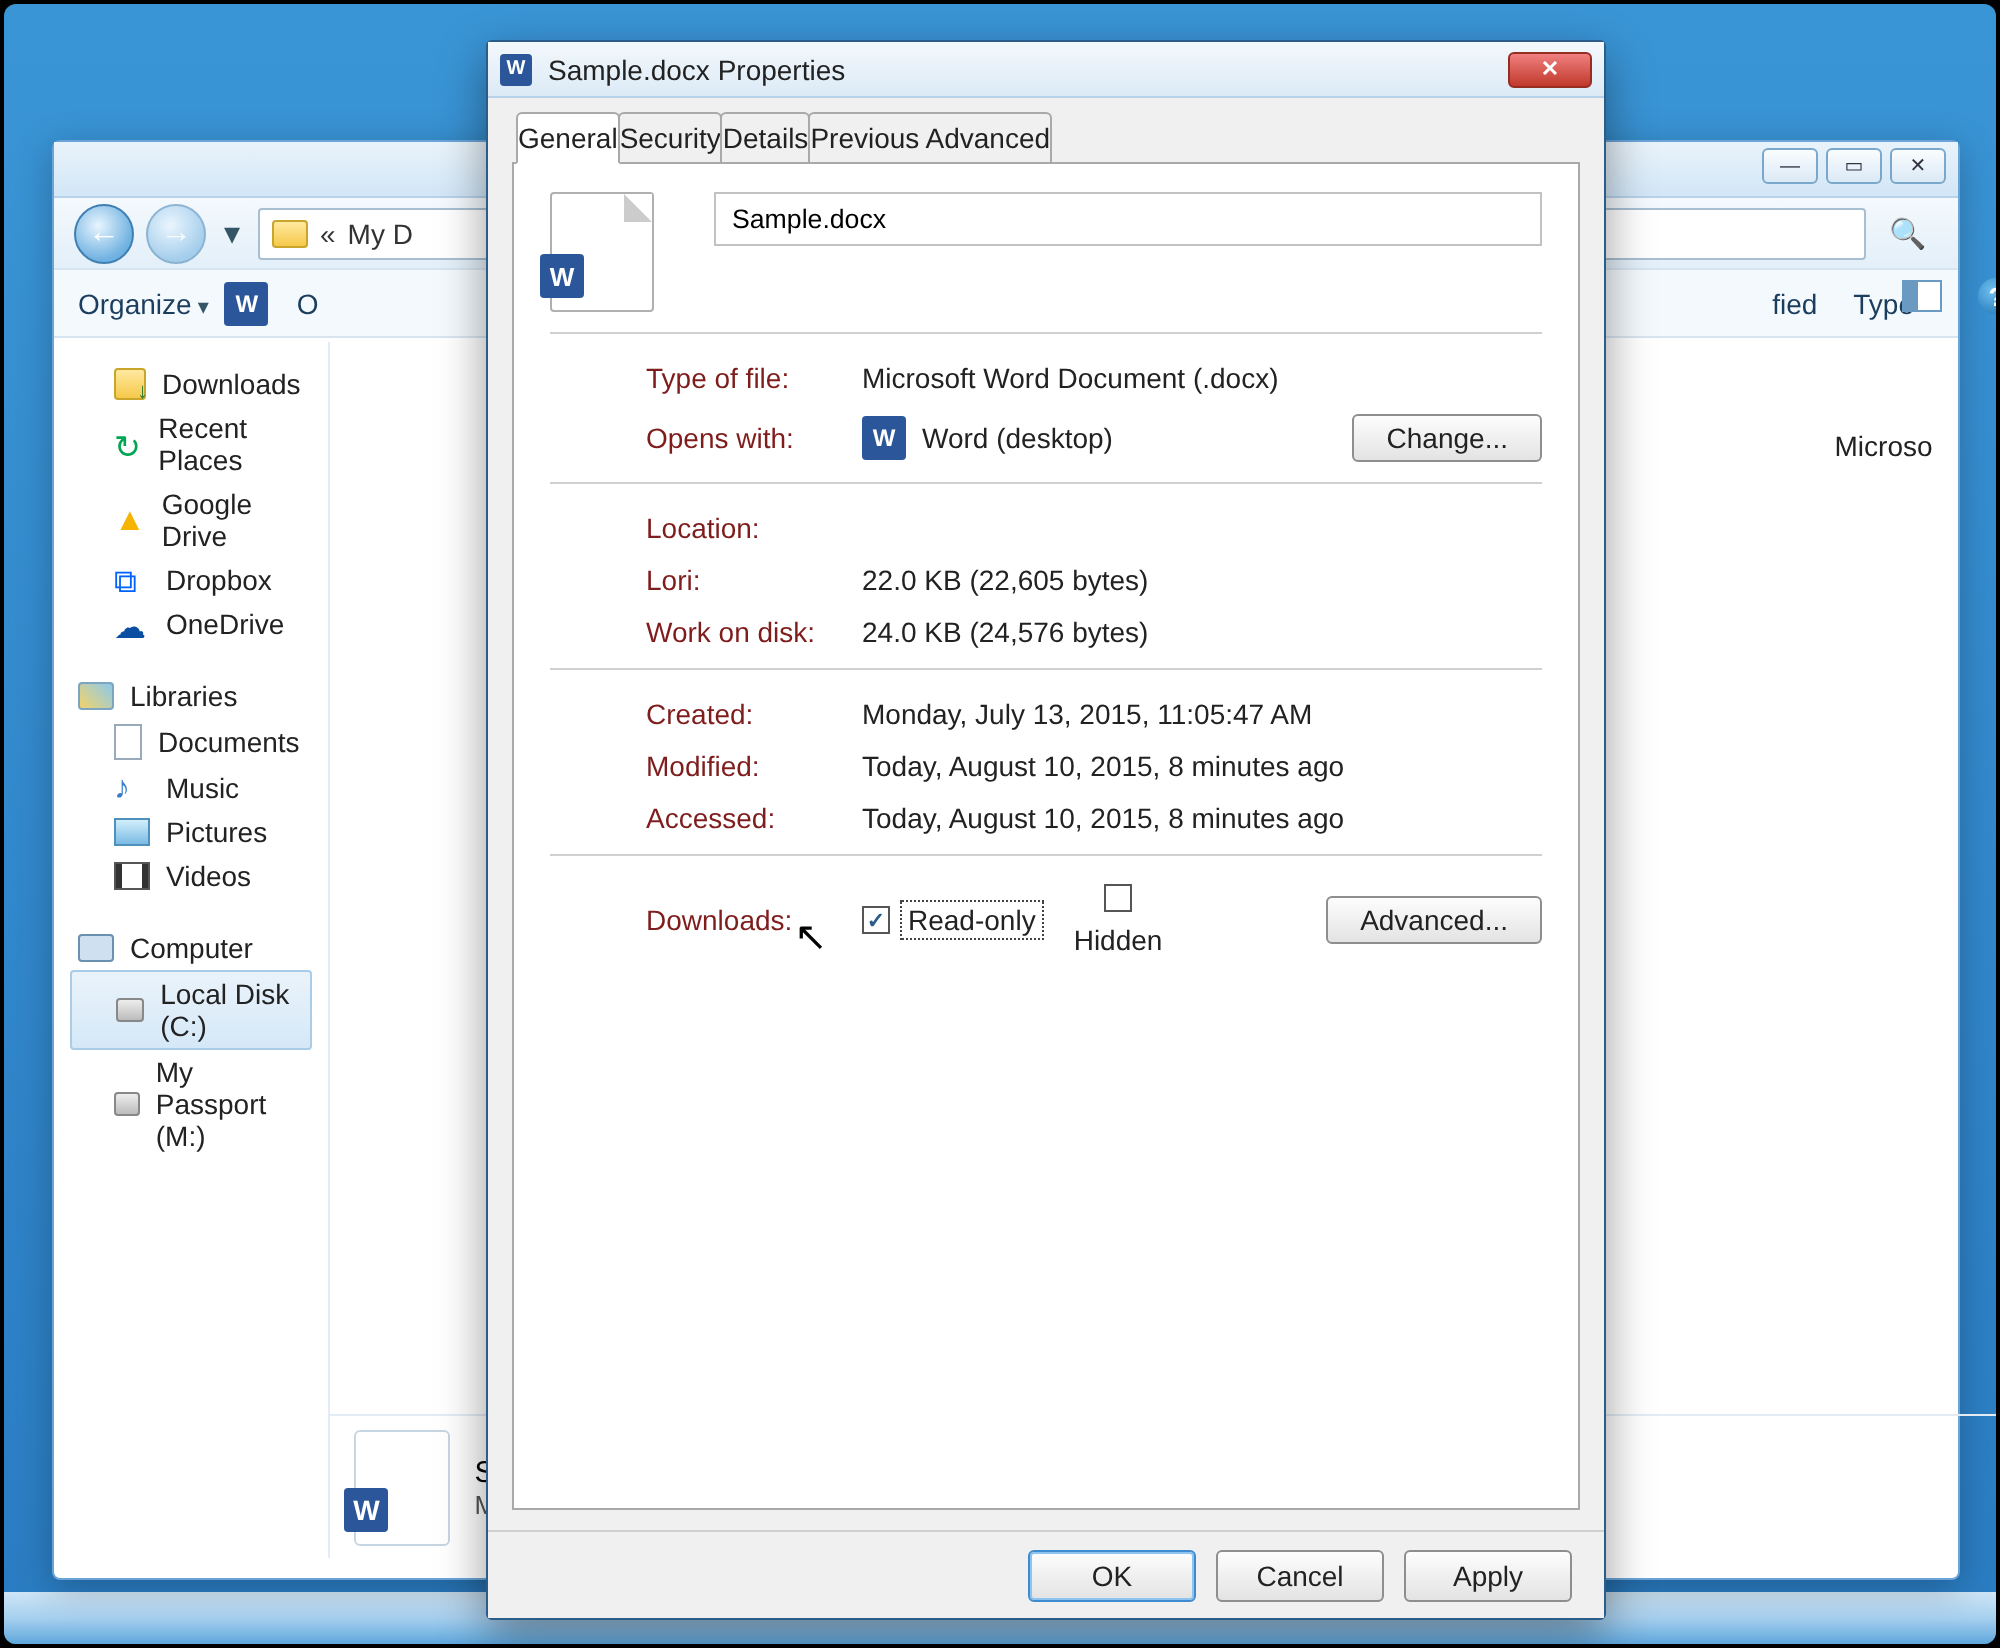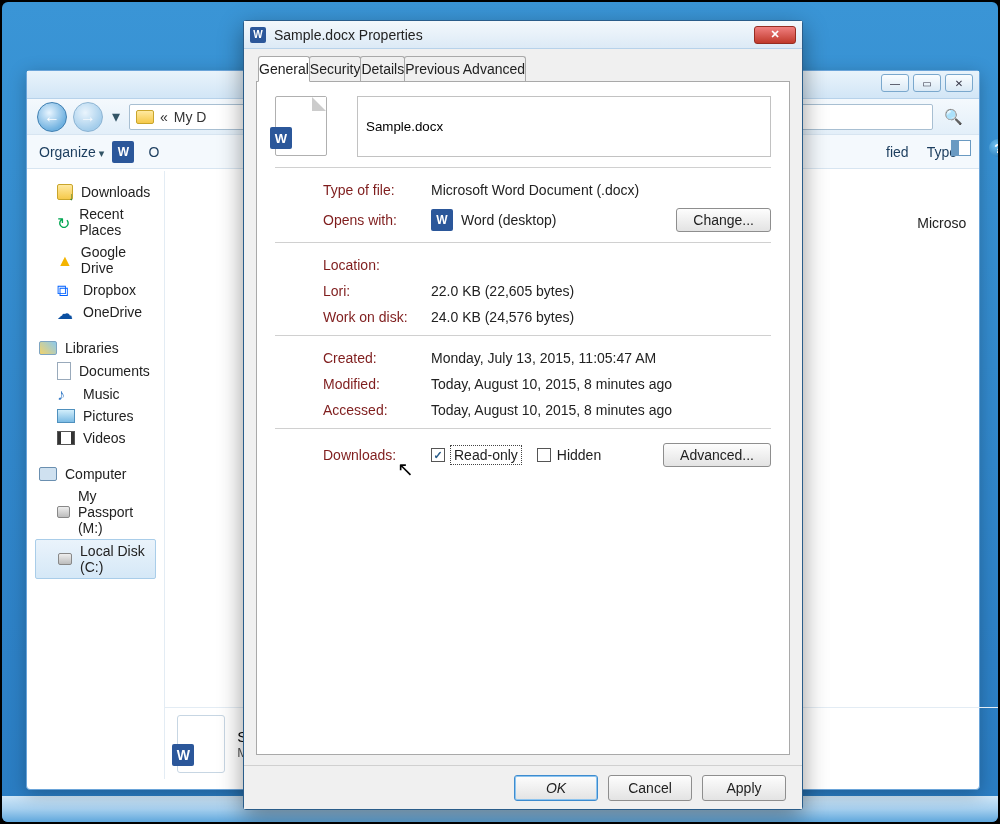--- a/index.html
+++ b/index.html
@@ -56,31 +56,31 @@
   .pd-tab { padding:4px 0; border:1px solid #a9a9a9; border-bottom:none; background:#f0f0f0; position:relative; top:1px; color:#222; border-radius:3px 3px 0 0; margin-right:-1px;}
   .pd-tab.active { background:#fff; z-index:2; border-bottom:1px solid #fff;}
   .pd-pane { flex:1; margin:0 12px 10px 12px; background:#fff; border:1px solid #a9a9a9; padding:14px 18px; font-size:14px; color:#222; position:relative;}
   .pd-row { display:flex; align-items:center; margin-bottom:10px;}
   .pd-row .lab { width:108px; color:#7f1d1d;margin-left:48px;}
   .pd-row .val { flex:1;}
   .pd-hr { border:0; border-top:1px solid #d0d0d0; margin:10px 0 14px 0;}
   .pd-fileicon { width:52px; height:60px; border:1px solid #b0b0b0; background:#fff; border-radius:2px; position:relative; display:inline-block;}
   .pd-fileicon::before{content:""; position:absolute; top:0; right:0; width:14px; height:14px; background:linear-gradient(225deg,#fff 49%,#ccc 51%);}
   .pd-fileicon .sq{position:absolute; left:-6px; bottom:6px; width:22px; height:22px; background:#2b579a; color:#fff; font-weight:bold; display:flex; align-items:center; justify-content:center; border-radius:2px; font-size:13px;}
-  .filename { margin-left:30px; flex:1; border:1px solid #c2c2c2; padding:22px 8px; background:#fff;}
+  .filename { margin-left:30px; flex:1; border:1px solid #c2c2c2; padding:5px 8px; background:#fff;}
   .wordicon-sm { width:22px; height:22px; background:#2b579a; color:#fff; font-weight:bold; font-size:12px; display:flex; align-items:center; justify-content:center; border-radius:2px; margin-right:8px;}
   .btn { background:linear-gradient(180deg,#fdfdfd,#e3e3e3); border:1px solid #8e8e8e; border-radius:3px; padding:3px 16px; font-size:14px; color:#222;}
   .attrs { display:flex; align-items:center; gap:16px;}
   .chk { width:14px; height:14px; border:1px solid #555; background:#fff; display:inline-flex; align-items:center; justify-content:center; font-size:11px; color:#2a5d8a;}
   .chk.checked::after{content:"✓"; font-weight:bold;}
   .focusrect { outline:1px dotted #444; padding:1px 3px;}
   .cursor { position:absolute; font-size:20px; color:#000; pointer-events:none;}
   .pd-footer { height:44px; border-top:1px solid #d0d0d0; display:flex; align-items:center; justify-content:flex-end; gap:10px; padding:0 16px; background:#f0f0f0;}
   .pd-footer .btn { min-width:84px; padding:4px 10px;}
-  .pd-footer .btn.default { border:1px solid #3e8ccf; box-shadow:0 0 0 1px #8dc4ef inset;font-style:italic;}
+  .pd-footer .btn.default { border:1px solid #3e8ccf; box-shadow:0 0 0 1px #8dc4ef inset;}
   .ic-drive{width:18px;height:12px;background:linear-gradient(180deg,#eee,#bcbcbc);border:1px solid #888;border-radius:2px;}
   .ic-computer{width:18px;height:14px;background:#cfe1f0;border:1px solid #6a8fb0;border-radius:2px;}
   .ic-lib{width:18px;height:14px;background:linear-gradient(45deg,#f2d36b,#8cc9ec);border:1px solid #7da4c1;border-radius:2px;}
   .ic-doc{width:14px;height:18px;background:#fff;border:1px solid #9ab;}
   .ic-music{color:#3a7ec8;font-size:16px;}
   .ic-pic{width:18px;height:14px;background:linear-gradient(180deg,#d2eefb,#7bbbe4);border:1px solid #4f90bd;}
   .ic-vid{width:18px;height:14px;background:#fff;border:1px solid #555; position:relative;}
   .ic-vid::before,.ic-vid::after{content:"";position:absolute;top:0;bottom:0;width:3px;background:#333;}
   .ic-vid::before{left:0;} .ic-vid::after{right:0;}
   .ic-dl{width:16px;height:16px;background:linear-gradient(180deg,#ffe9a0,#f5c94a);border:1px solid #c9a52b;border-radius:2px;position:relative;}
@@ -180,27 +180,27 @@
                 <span>Videos</span>
               </div>
             </div>
         </div>
         <div class="nav-group">
           <div class="nav-item group">
             <span class="ic-computer nav-icon"></span>
             <span>Computer</span>
           </div>
           <div id="drives">
-              <div class="nav-item">
-                <span class="ic-drive nav-icon"></span>
-                <span>My Passport (M:)</span>
-              </div>
               <div class="nav-item selected">
                 <span class="ic-drive nav-icon"></span>
                 <span>Local Disk (C:)</span>
+              </div>
+              <div class="nav-item">
+                <span class="ic-drive nav-icon"></span>
+                <span>My Passport (M:)</span>
               </div>
             </div>
         </div>
       </div>
 
       <div class="ex-content">
         <div class="ex-row" style="margin-top:38px;">
           <div class="c1"></div>
           <div class="c2">7:20 PM</div>
           <div class="c3">Microso</div>
@@ -280,21 +280,21 @@
           <div class="val">Today, August 10, 2015, 8 minutes ago</div>
         </div>
       <hr class="pd-hr">
       <div class="pd-row" style="position:relative;">
         <div class="lab">Downloads:</div>
         <div class="val attrs">
           <label style="display:flex;align-items:center;gap:6px;">
             <span class="chk checked"></span>
             <span class="focusrect">Read-only</span>
           </label>
-          <label style="display:flex;align-items:center;gap:6px;">
+          <label style="display:flex;align-items:center;gap:6px;flex-direction:column;">
             <span class="chk"></span>
             <span>Hidden</span>
           </label>
           <button class="btn" style="margin-left:auto;">Advanced...</button>
         </div>
         <span class="cursor" style="left:122px; top:14px;">↖</span>
       </div>
     </div>
     <div class="pd-footer">
       <button class="btn default">OK</button>

